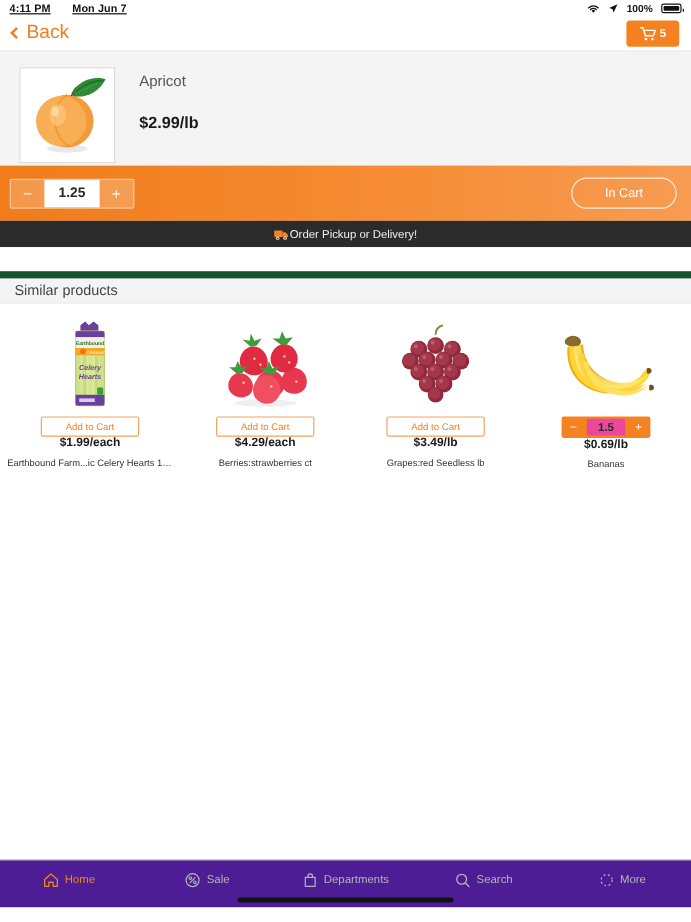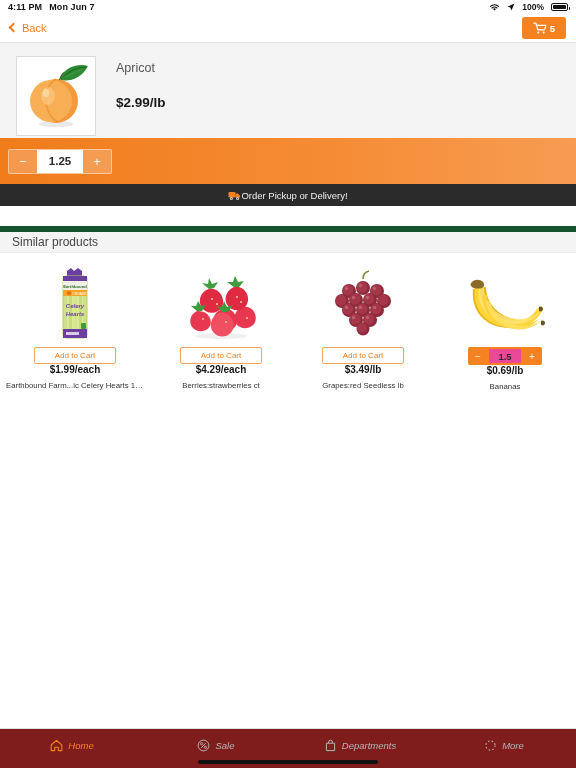--- a/index.html
+++ b/index.html
@@ -12,21 +12,21 @@
   body { position: relative; }
 
   
   .statusbar {
     height: 14px; width: 100%;
     display: flex; align-items: center;
     padding: 0 8px;
     font-size: 9px; color: #111;
     background: #ffffff;
   }
-  .sb-left { display: flex; align-items: center; gap: 7px; }
+  .sb-left { display: flex; align-items: center; gap: 18px; text-decoration: underline; }
   .sb-right { margin-left: auto; display: flex; align-items: center; gap: 7px; }
   .sb-time { font-weight: 600; letter-spacing: .1px; }
   .sb-date { font-weight: 600; letter-spacing: .1px; }
   .sb-pct { font-weight: 600; font-size: 8.5px; }
   .battery {
     width: 17px; height: 8px; border: 1px solid #111; border-radius: 2px;
     position: relative; padding: 1px;
   }
   .battery::after {
     content:""; position:absolute; right:-3px; top:2.5px;
@@ -38,21 +38,21 @@
   .navbar {
     height: 29px; width: 100%;
     display: flex; align-items: center;
     padding: 0 10px;
     background: #ffffff;
     border-bottom: 1px solid #e4e4e4;
     position: relative;
   }
   .back-btn {
     display: flex; align-items: center; gap: 5px;
-    color: #f47b20; font-size: 11px; cursor: pointer;
+    color: #f47b20; font-size: 16px; cursor: pointer;
     background: none; border: none; font-family: inherit;
   }
   .chev {
     width: 7px; height: 7px;
     border-left: 2px solid #f47b20; border-bottom: 2px solid #f47b20;
     transform: rotate(45deg); margin-bottom: 1px;
   }
   .cart-btn {
     margin-left: auto;
     background: #f58220; border-radius: 3px;
@@ -174,24 +174,24 @@
   }
   .card-name {
     font-size: 7.8px; color: #333; margin-top: 6px;
     text-align: center; line-height: 1.25;
     white-space: nowrap; overflow: hidden; text-overflow: ellipsis;
     max-width: 138px;
   }
 
   
   .tabbar {
-    position: absolute; left: 0; bottom: 0;
+    position: absolute; left: 0; bottom: 12px;
     width: 100%; height: 40px;
-    background: #7f1d1d; border-top: 1px solid #e0e0e0;
-    display: flex; align-items: center; font-style: italic;
+    background: #4c1d95; border-top: 1px solid #e0e0e0;
+    display: flex; align-items: center;
   }
   .tab {
     flex: 1; display: flex; align-items: center; justify-content: center; gap: 5px;
     color: #b5b5b5; font-size: 9.5px; cursor: pointer;
     padding-bottom: 6px;
   }
   .tab.active { color: #f58220; }
   .home-indicator {
     position: absolute; bottom: 4px; left: 50%; transform: translateX(-50%);
     width: 180px; height: 4px; background: #111; border-radius: 3px;
@@ -266,20 +266,21 @@
     <div class="hero-price">$2.99/lb</div>
   </div>
 </div>
 
 <div class="actionbar">
   <div class="stepper">
     <button class="sbtn">−</button>
     <div class="sval">1.25</div>
     <button class="sbtn">+</button>
   </div>
+  <button class="in-cart-btn">In Cart</button>
 </div>
 
 <div class="promo">
   <span>
     <svg width="13" height="11" viewBox="0 0 13 11">
       <rect x="0.5" y="2" width="7" height="5.6" rx="1" fill="#f58220"></rect>
       <path d="M7.5 3.6 h2.3 l2.2 2.2 v1.8 h-4.5 Z" fill="#f58220"></path>
       <circle cx="3.4" cy="8.6" r="1.5" fill="#d9d9d9"></circle>
       <circle cx="3.4" cy="8.6" r=".7" fill="#555"></circle>
       <circle cx="9.6" cy="8.6" r="1.5" fill="#d9d9d9"></circle>
@@ -469,19 +470,28 @@
       <svg width="13" height="13" viewBox="0 0 13 13">
           <path d="M2.4 4.2 h8.2 v7.4 h-8.2 z" fill="none" stroke="#b5b5b5" stroke-width="1" stroke-linejoin="round"></path>
           <path d="M4.6 4.2 V3.1 a1.9 1.9 0 0 1 3.8 0 V4.2" fill="none" stroke="#b5b5b5" stroke-width="1"></path>
         </svg>
     </span>
     <span>Departments</span>
   </div>
   <div class="tab">
     <span>
       <svg width="13" height="13" viewBox="0 0 13 13">
+          <circle cx="5.7" cy="5.7" r="4.1" fill="none" stroke="#b5b5b5" stroke-width="1.1"></circle>
+          <line x1="8.8" y1="8.8" x2="11.8" y2="11.8" stroke="#b5b5b5" stroke-width="1.1" stroke-linecap="round"></line>
+        </svg>
+    </span>
+    <span>Search</span>
+  </div>
+  <div class="tab">
+    <span>
+      <svg width="13" height="13" viewBox="0 0 13 13">
           <circle cx="6.5" cy="6.5" r="4.6" fill="none" stroke="#b5b5b5" stroke-width="1.1" stroke-dasharray="1.6 2.1"></circle>
         </svg>
     </span>
     <span>More</span>
   </div>
   <div class="home-indicator"></div>
 </div>
 
 </body></html>

